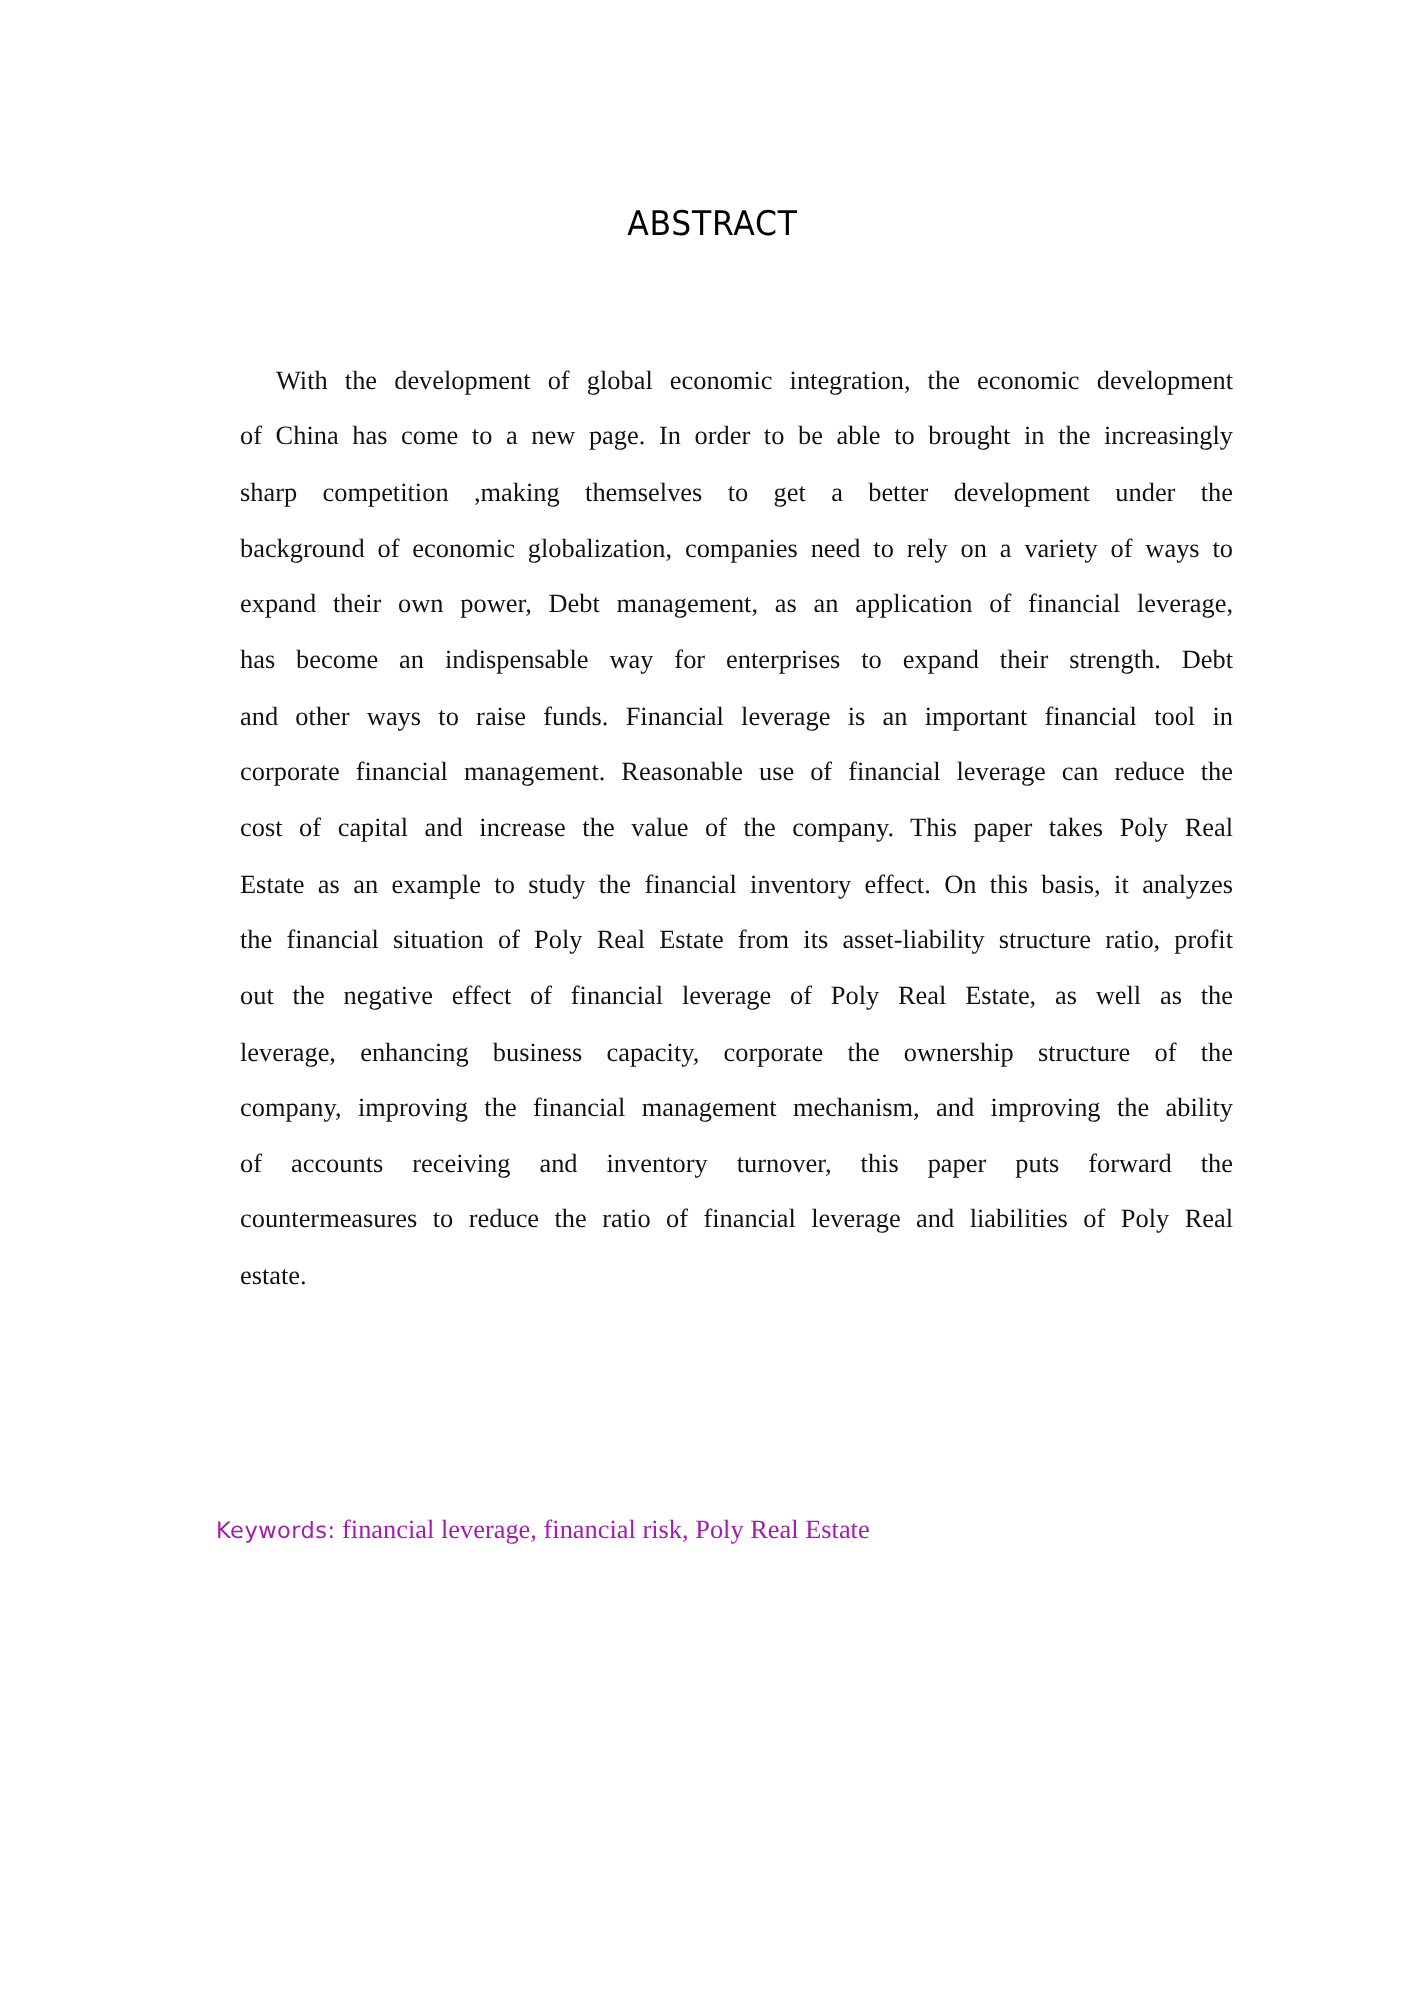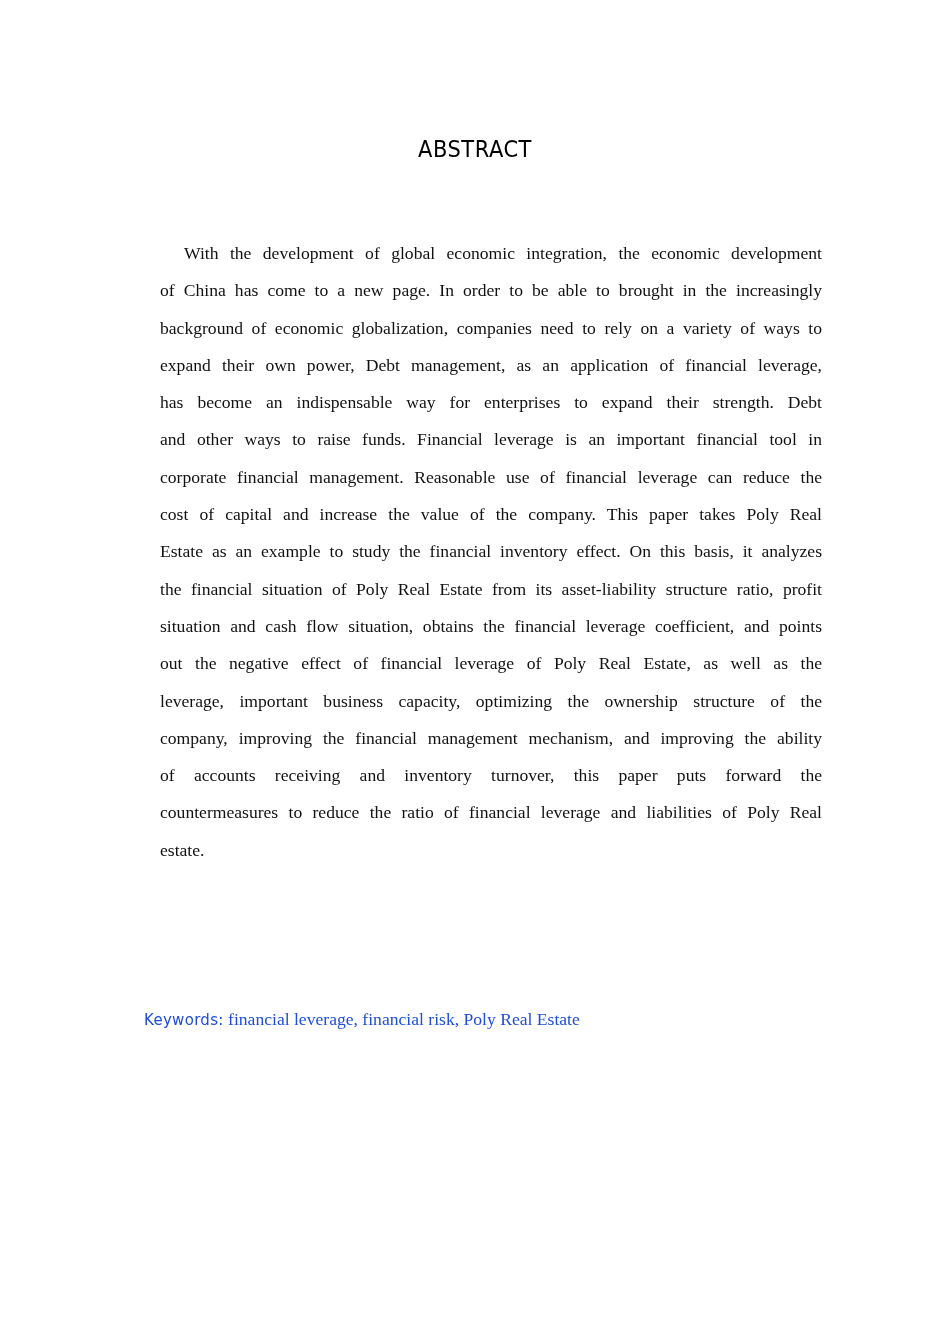--- a/index.html
+++ b/index.html
@@ -56,21 +56,21 @@
     }
     .line.last {
       text-align-last: left;
     }
     .keywords {
       position: absolute;
       top: 1006px;
       left: 144px;
       font-size: 17.6px;
       line-height: 26px;
-      color: #1d4ed8;
+      color: #a21caf;
       white-space: nowrap;
     }
     .kw-label {
       font-family: "DejaVu Sans", sans-serif;
       font-size: 15px;
       letter-spacing: 0.3px;
     }
     .kw-value {
       font-family: "Liberation Serif", serif;
       font-size: 17.6px;
@@ -78,31 +78,31 @@
   </style>
 </head>
 <body>
 
 <div class="page">
   <div class="title">ABSTRACT</div>
 
   <div class="abstract-body">
     <span class="line indent">With the development of global economic integration, the economic development</span>
     <span class="line">of China has come to a new page. In order to be able to brought in the increasingly</span>
+    <span class="line">sharp  competition ,making themselves to get a better development under the</span>
     <span class="line">background of economic globalization, companies need to rely on a variety of ways to</span>
     <span class="line">expand their own power, Debt management, as an application of financial leverage,</span>
     <span class="line">has become an indispensable way for enterprises to expand their strength. Debt</span>
     <span class="line">and other ways to raise funds. Financial leverage is an important financial tool in</span>
     <span class="line">corporate financial management. Reasonable use of financial leverage can reduce the</span>
     <span class="line">cost of capital and increase the value of the company. This paper takes Poly Real</span>
     <span class="line">Estate as an example to study the financial inventory effect. On this basis, it analyzes</span>
     <span class="line">the financial situation of Poly Real Estate from its asset-liability structure ratio, profit</span>
-    <span class="line">situation and cash flow situation, obtains the financial leverage coefficient, and points</span>
     <span class="line">out the negative effect of financial leverage of Poly Real Estate, as well as the</span>
-    <span class="line">leverage, important business capacity, optimizing the ownership structure of the</span>
+    <span class="line">leverage, enhancing business capacity, corporate the ownership structure of the</span>
     <span class="line">company, improving the financial management mechanism, and improving the ability</span>
     <span class="line">of accounts receiving and inventory turnover, this paper puts forward the</span>
     <span class="line">countermeasures to reduce the ratio of financial leverage and liabilities of Poly Real</span>
     <span class="line last">estate.</span>
   </div>
 
   <div class="keywords">
     <span class="kw-label">Keywords:</span><span class="kw-value"> financial leverage, financial risk, Poly Real Estate</span>
   </div>
 </div>

